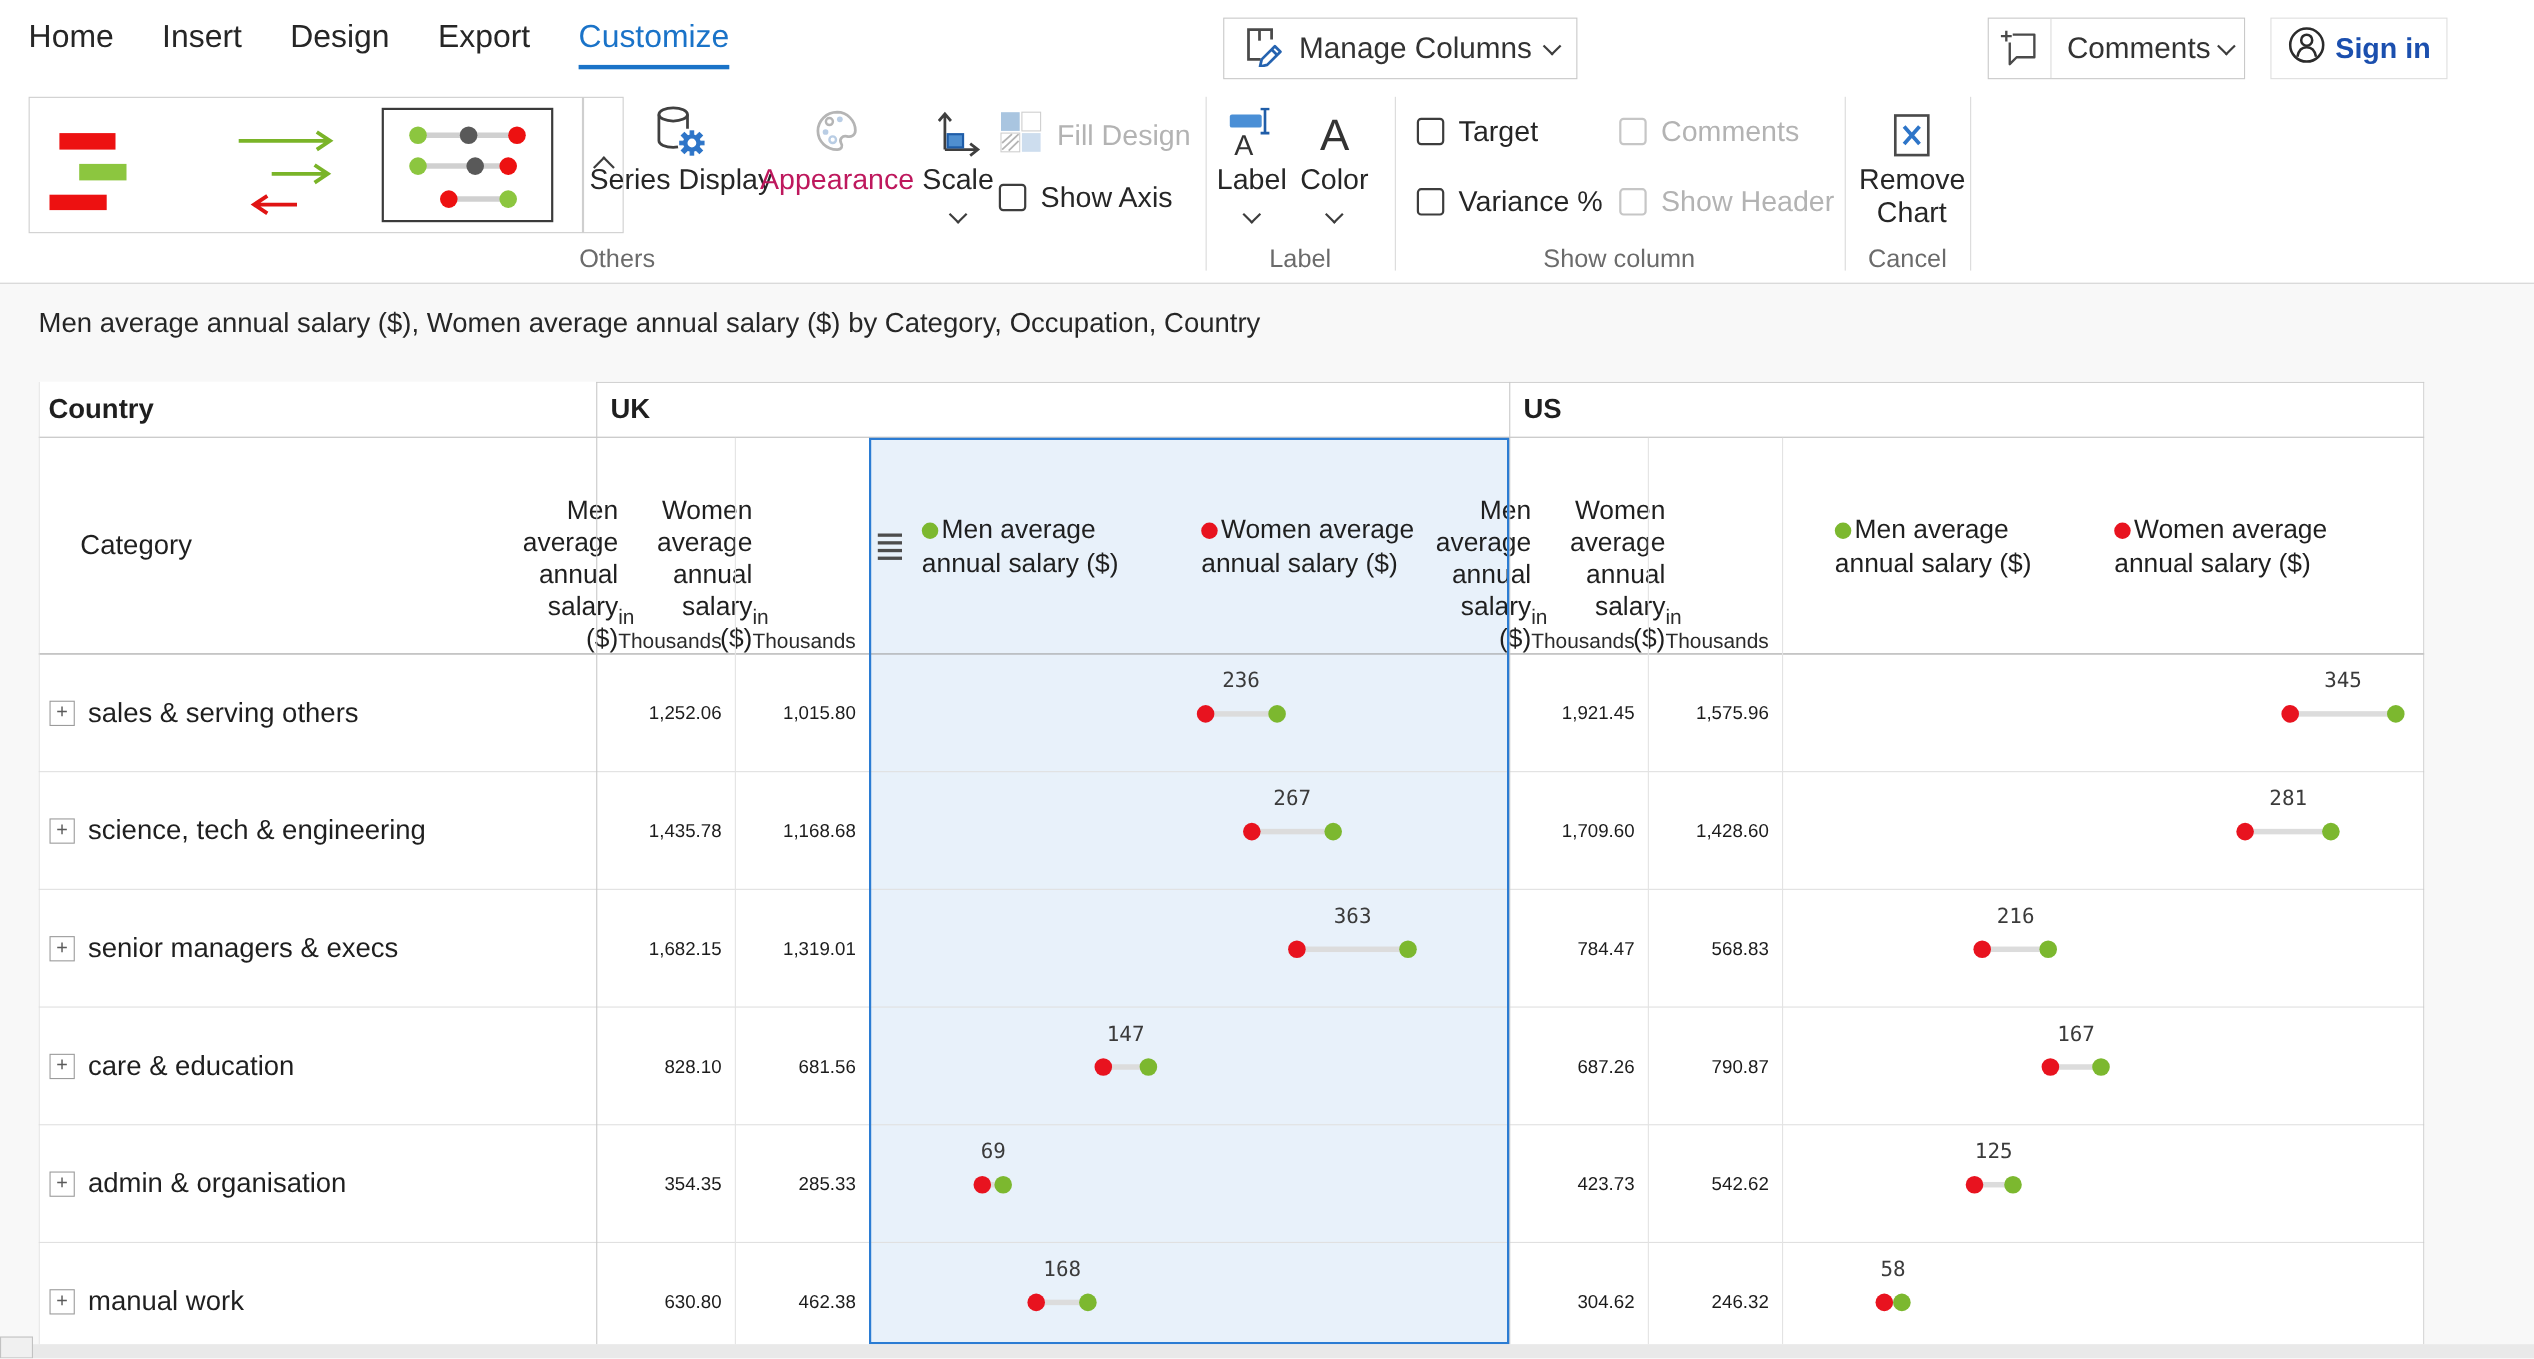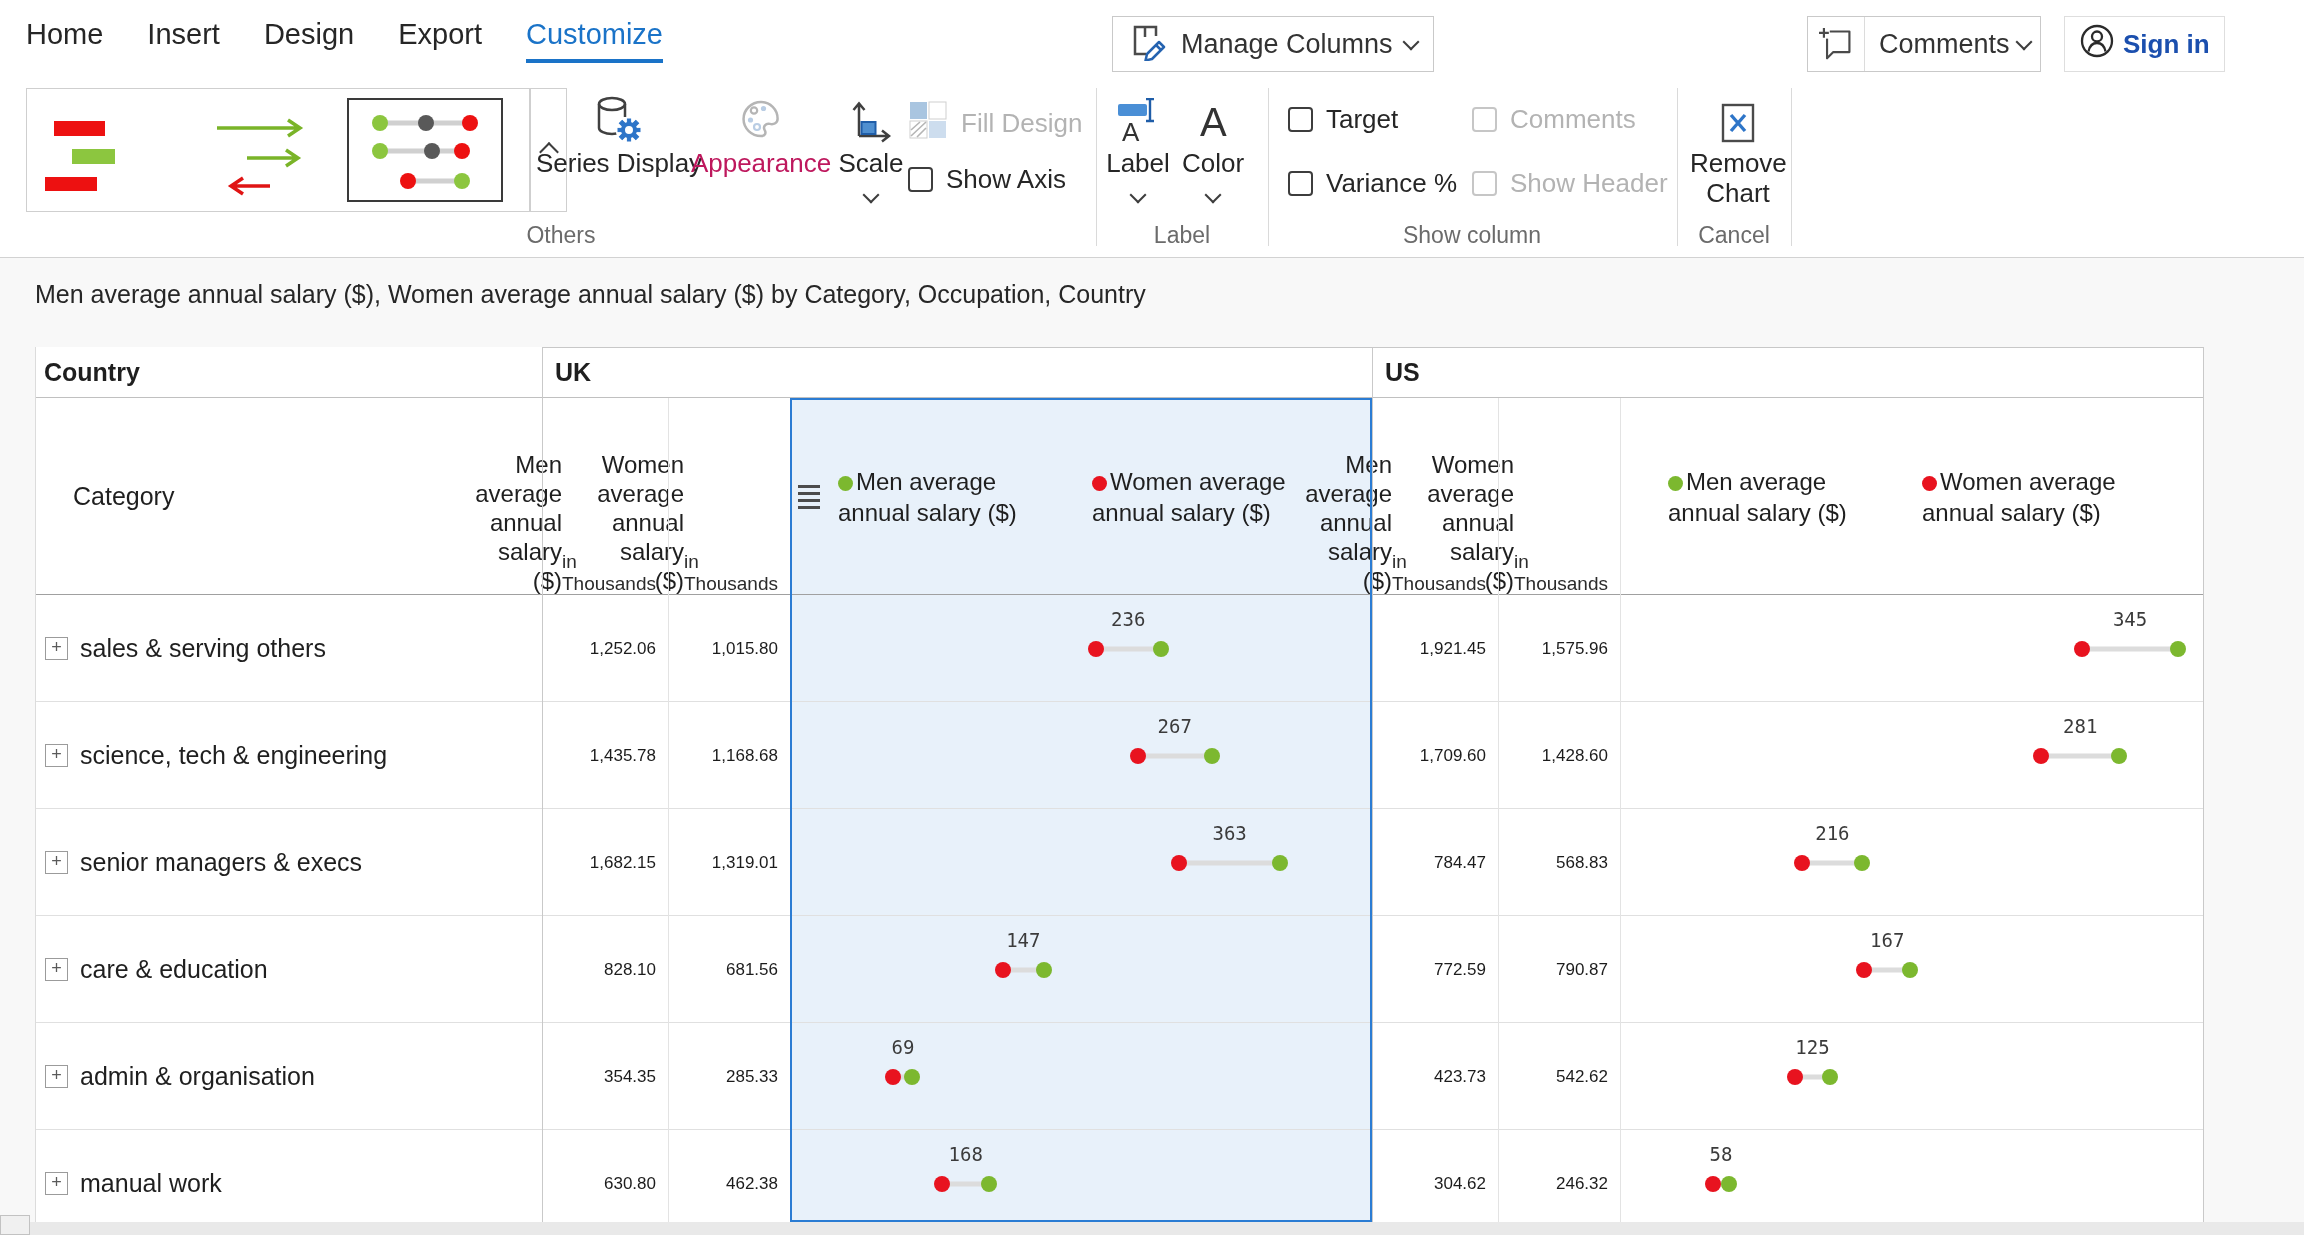--- a/index.html
+++ b/index.html
@@ -445,21 +445,21 @@
       <span class="catlbl">care &amp; education</span>
     </div>
     <div class="cell w-vm val">828.10</div>
     <div class="cell w-vw val">681.56</div>
     <div class="cell w-cuk chartcell">
             <div class="db-line" style="left: 213.034px; width: 40.548px;"></div>
             <span class="db-dot" style="left: 205.034px; background: rgb(232, 19, 31);"></span>
             <span class="db-dot" style="left: 245.582px; background: rgb(124, 184, 47);"></span>
             <div class="db-label" style="left: 233.308px;">147</div>
           </div>
-    <div class="cell w-vm val">772.59</div>
+    <div class="cell w-vm val">687.26</div>
     <div class="cell w-vw val">790.87</div>
     <div class="cell w-cus chartcell">
             <div class="db-line" style="left: 244.116px; width: 46.3459px;"></div>
             <span class="db-dot" style="left: 236.116px; background: rgb(232, 19, 31);"></span>
             <span class="db-dot" style="left: 282.462px; background: rgb(124, 184, 47);"></span>
             <div class="db-label" style="left: 267.289px;">167</div>
           </div>
   </div>
         <div class="trow">
     <div class="cell w-cat catcell">

